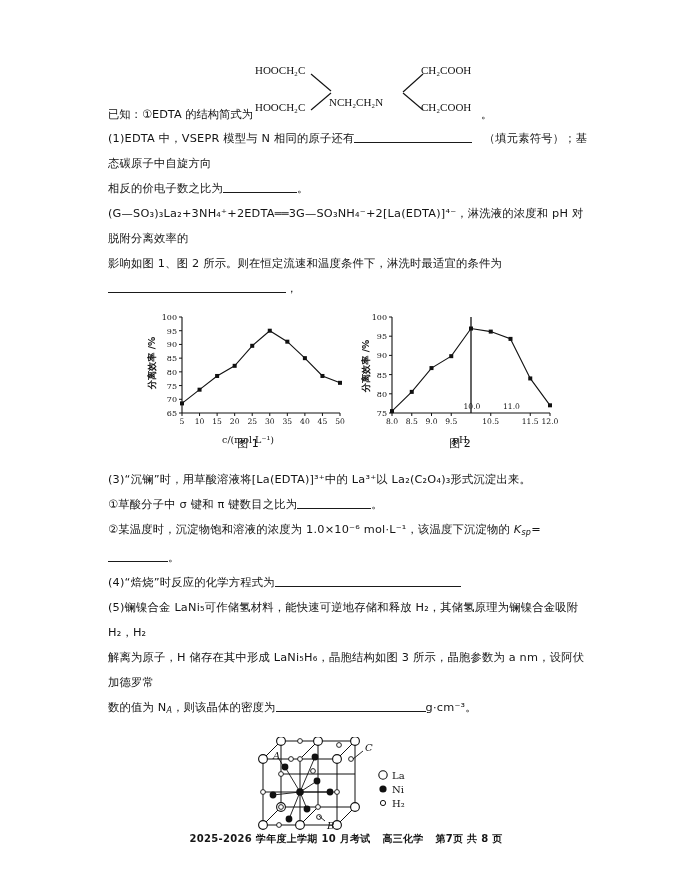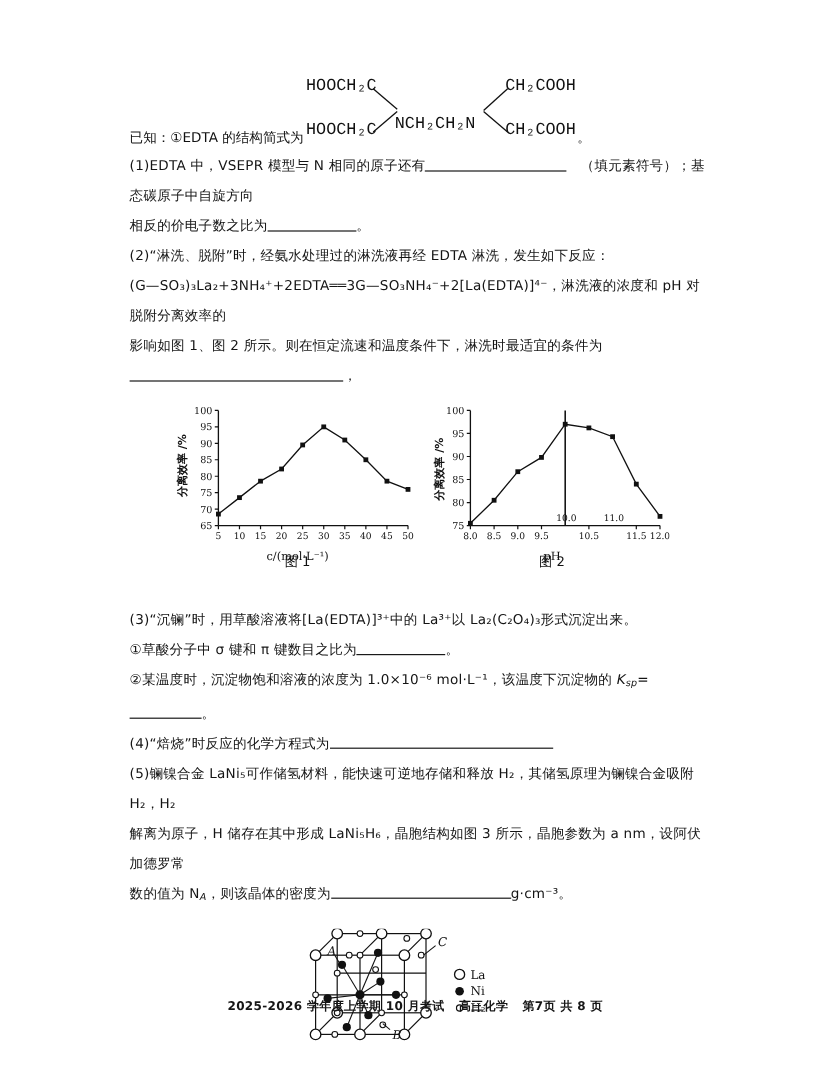--- a/index.html
+++ b/index.html
@@ -49,22 +49,22 @@
     display:flex;
     align-items:flex-end;
     font-size:11.3px;
     margin-bottom:2px;
   }
   .known-label{white-space:nowrap;padding-bottom:2px;margin-top:32px;}
   .edta{
     position:relative;
     width:222px;height:64px;
     margin-left:2px;
-    font-family:Liberation Mono, monospace;
-    font-size:14px;
+    font-family:Liberation Serif, serif;
+    font-size:11px;
   }
   .edta span.at{position:absolute;white-space:nowrap;}
   .period{padding-bottom:2px;padding-left:4px;font-size:11px;}
 
   
   .figs{
     display:flex;
     justify-content:space-between;
     margin:10px 0 0 0;
     padding-left:42px;
@@ -157,21 +157,20 @@
     </div>
 
 
     <div class="line">
       <span>(1)EDTA 中，VSEPR 模型与 N 相同的原子还有</span><span class="blank b-lg"></span>&nbsp;&nbsp;&nbsp;<span>（填元素符号）；基态碳原子中自旋方向</span>
     </div>
     <div class="line">
       <span>相反的价电子数之比为</span><span class="blank b-md"></span><span>。</span>
     </div>
 
-    <div class="line">(2)“淋洗、脱附”时，经氨水处理过的淋洗液再经 EDTA 淋洗，发生如下反应：</div>
     <div class="line">
       <span>(G—SO₃)₃La₂+3NH₄⁺+2EDTA══3G—SO₃NH₄⁻+2[La(EDTA)]⁴⁻</span><span>，淋洗液的浓度和 pH 对脱附分离效率的</span>
     </div>
     <div class="line">
       <span>影响如图 1、图 2 所示。则在恒定流速和温度条件下，淋洗时最适宜的条件为</span><span class="blank b-xxl"></span><span>，</span>
     </div>
 
     <div class="figs">
 
       <div class="fig">
@@ -279,21 +278,21 @@
               <rect x="166.25" y="65.44" width="4" height="4" fill="#111"></rect>
               <rect x="186" y="92.32000000000001" width="4" height="4" fill="#111"></rect>
             </svg>
           <div class="xlab">pH</div>
         </div>
         <div class="figcap">图 2</div>
       </div>
 
     </div>
 
-    <div class="line" style="margin-top:28px;">(3)“沉镧”时，用草酸溶液将[La(EDTA)]³⁺中的 La³⁺以 La₂(C₂O₄)₃形式沉淀出来。</div>
+    <div class="line" style="margin-top:16px;">(3)“沉镧”时，用草酸溶液将[La(EDTA)]³⁺中的 La³⁺以 La₂(C₂O₄)₃形式沉淀出来。</div>
     <div class="line">
       <span>①草酸分子中 σ 键和 π 键数目之比为</span><span class="blank b-md"></span><span>。</span>
     </div>
     <div class="line">
       <span>②某温度时，沉淀物饱和溶液的浓度为 1.0×10⁻⁶ mol·L⁻¹，该温度下沉淀物的 </span><i>K<sub>sp</sub></i><span>=</span><span class="blank b-sm"></span><span>。</span>
     </div>
 
     <div class="line">
       <span>(4)“焙烧”时反应的化学方程式为</span><span class="blank b-eq"></span>
     </div>

